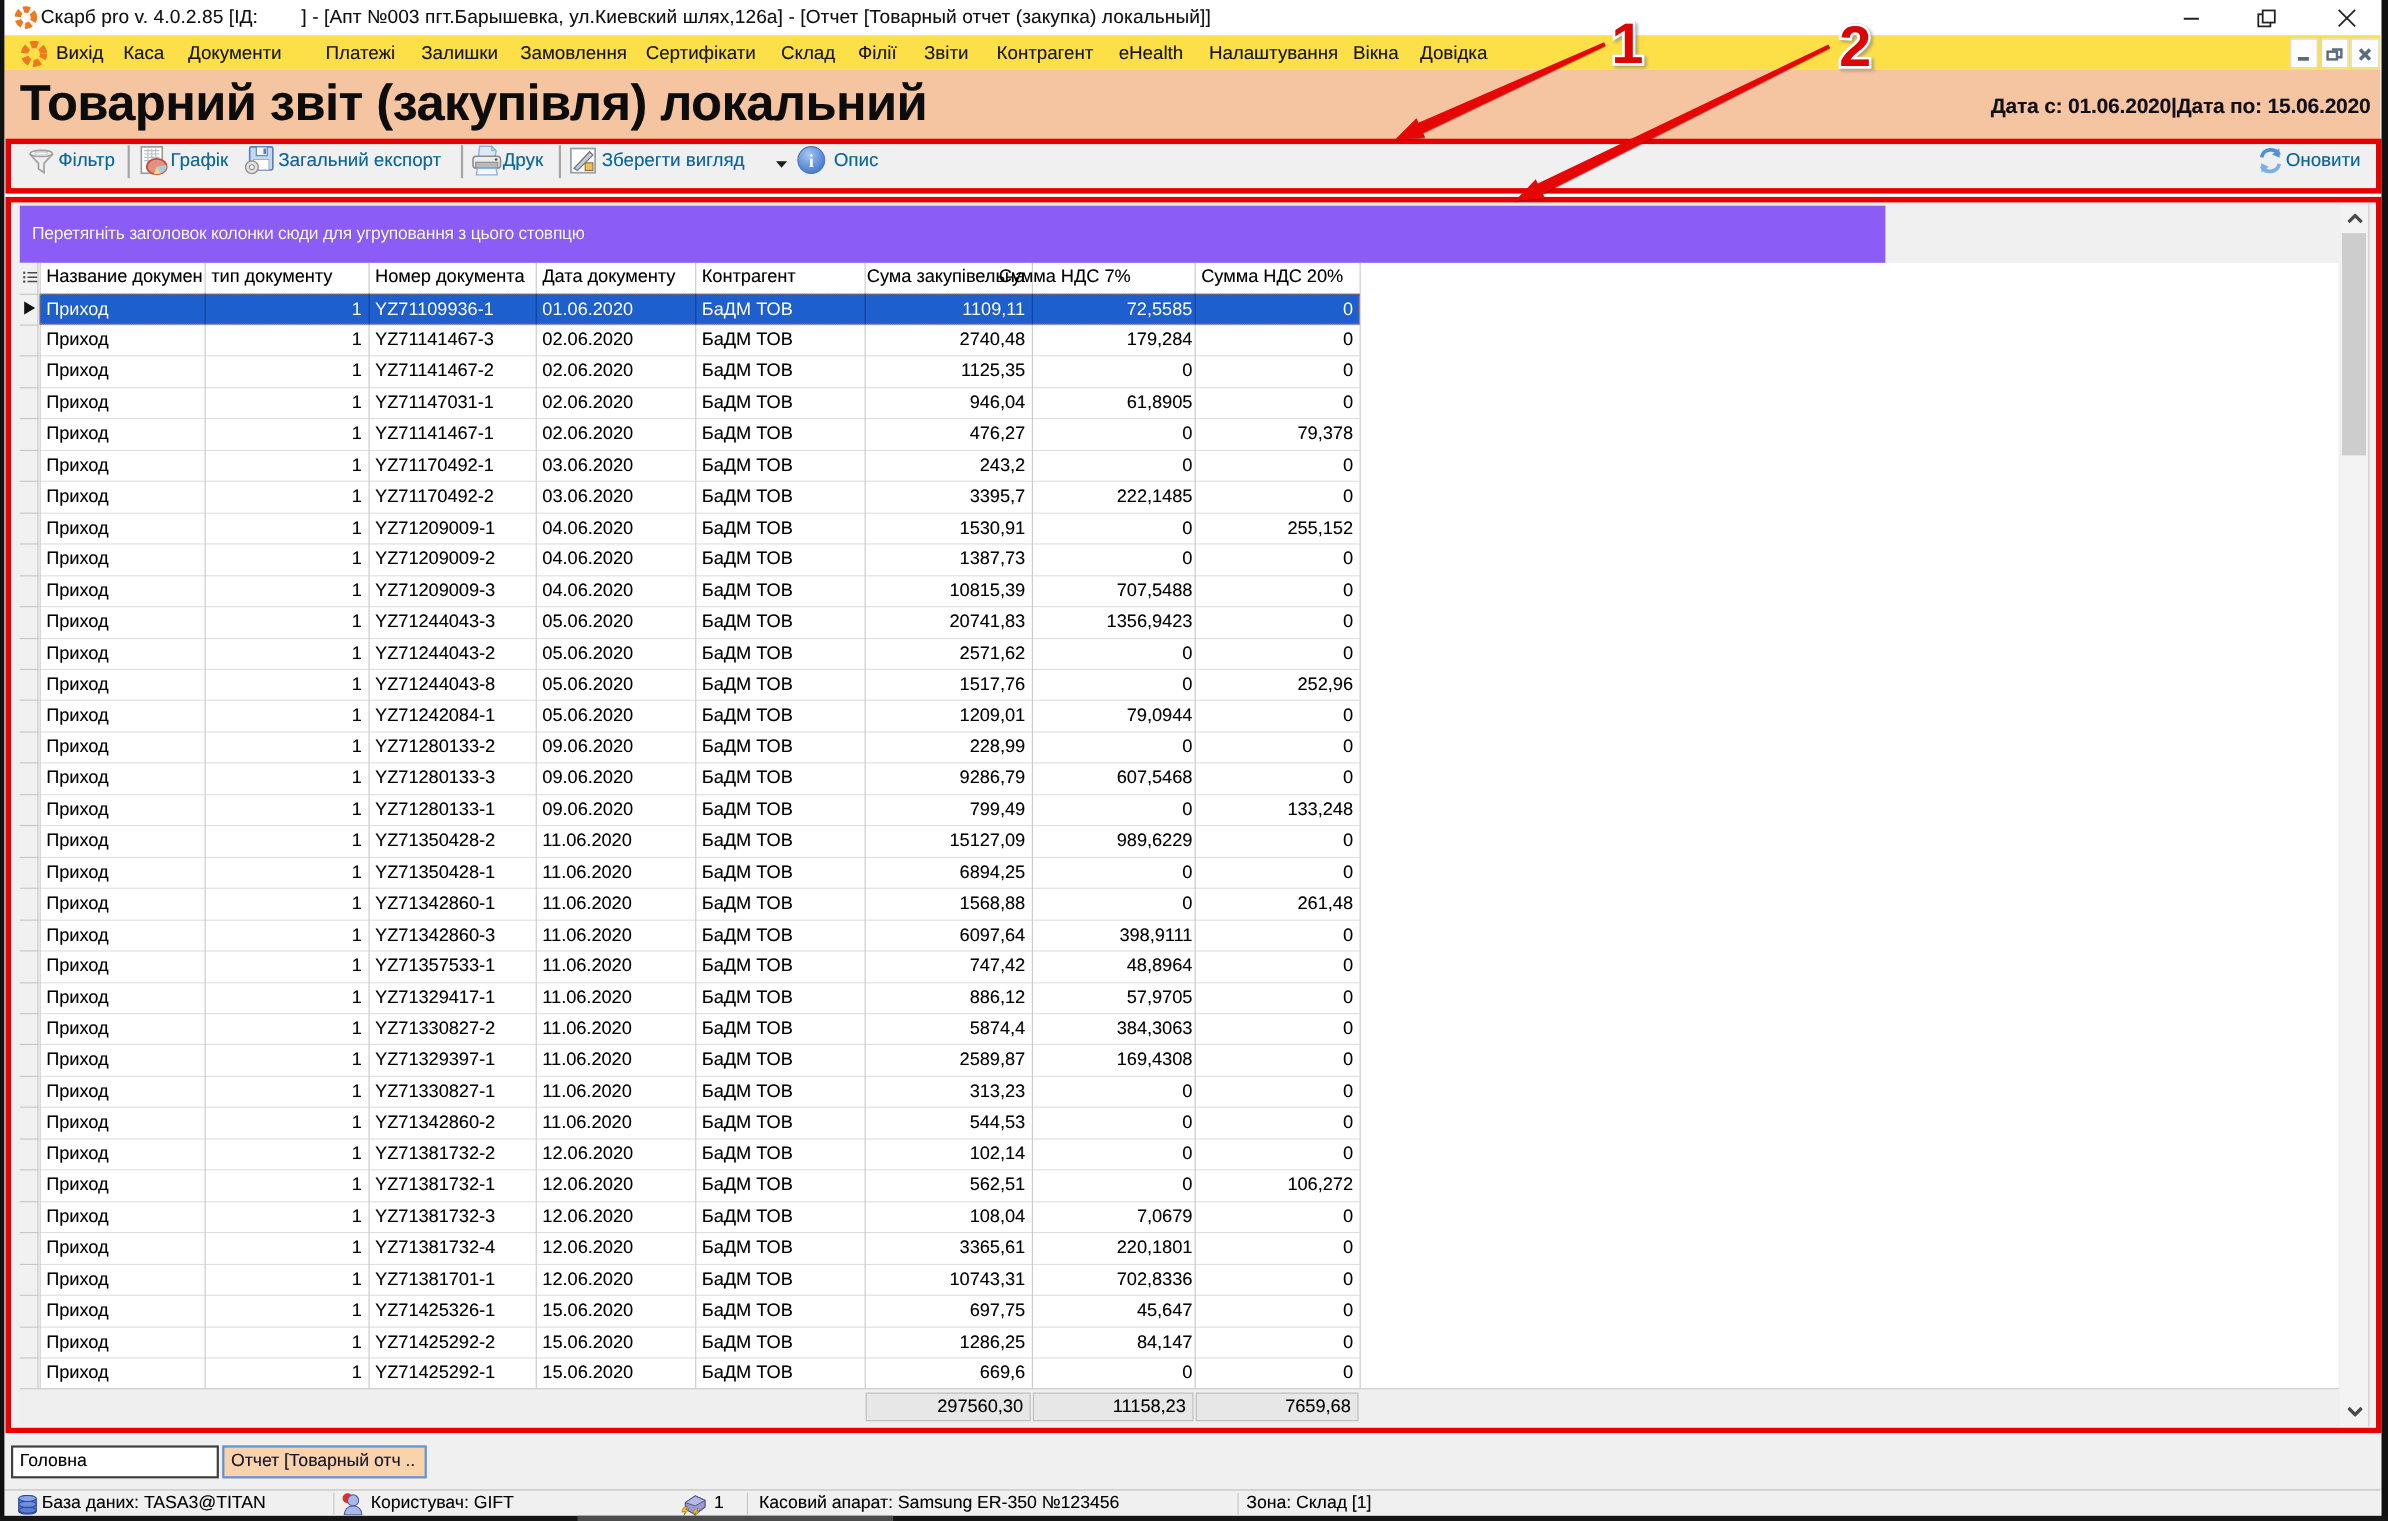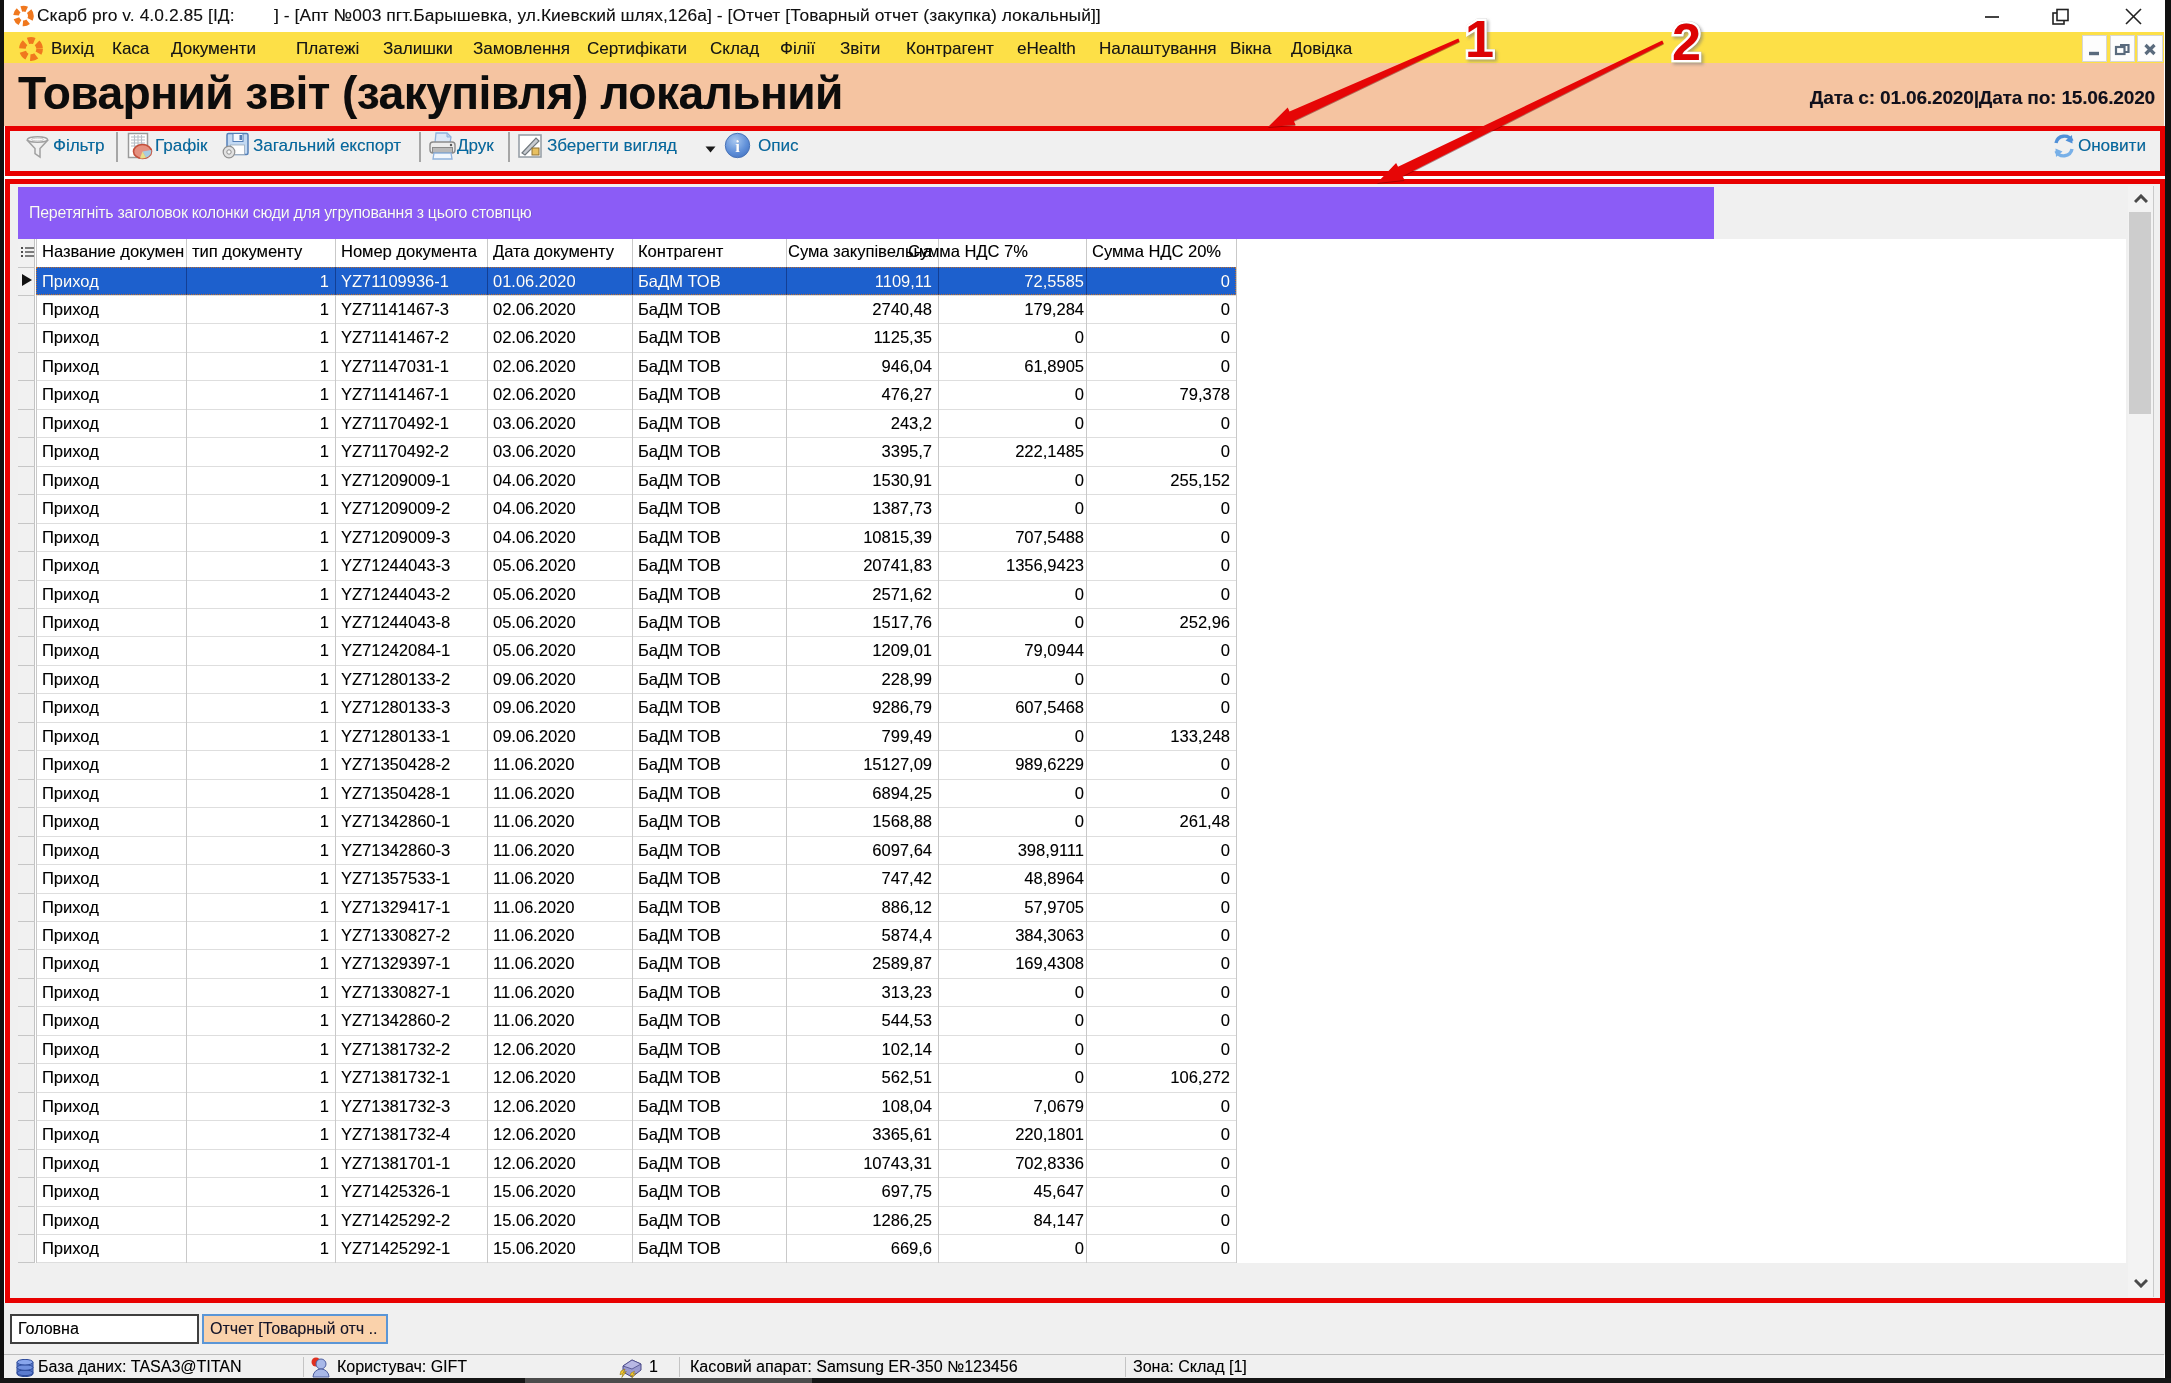--- a/index.html
+++ b/index.html
@@ -658,20 +658,25 @@
       <span class="c0">Приход</span>
       <span class="c1">1</span>
       <span class="c2">YZ71425292-1</span>
       <span class="c3">15.06.2020</span>
       <span class="c4">БаДМ ТОВ</span>
       <span class="c5">669,6</span>
       <span class="c6">0</span>
       <span class="c7">0</span>
     </div>
 <div id="selarrow" style="top:274px"></div>
+<div id="totals">
+ <div class="cell" style="left:769px;width:150px">297560,30</div>
+ <div class="cell" style="left:921px;width:146px">11158,23</div>
+ <div class="cell" style="left:1069px;width:148px">7659,68</div>
+</div>
 <div id="sbar"></div>
 <svg class="abs" style="left:2134px;top:194px" width="14" height="10">
       <polyline points="1,8 7,2 13,8" fill="none" stroke="#4a4a4a" stroke-width="3"></polyline>
     </svg>
 <svg class="abs" style="left:2134px;top:1278px" width="14" height="10">
       <polyline points="1,2 7,8 13,2" fill="none" stroke="#4a4a4a" stroke-width="3"></polyline>
     </svg>
 <div id="sthumb"></div>
 <div id="sline"></div>
 

